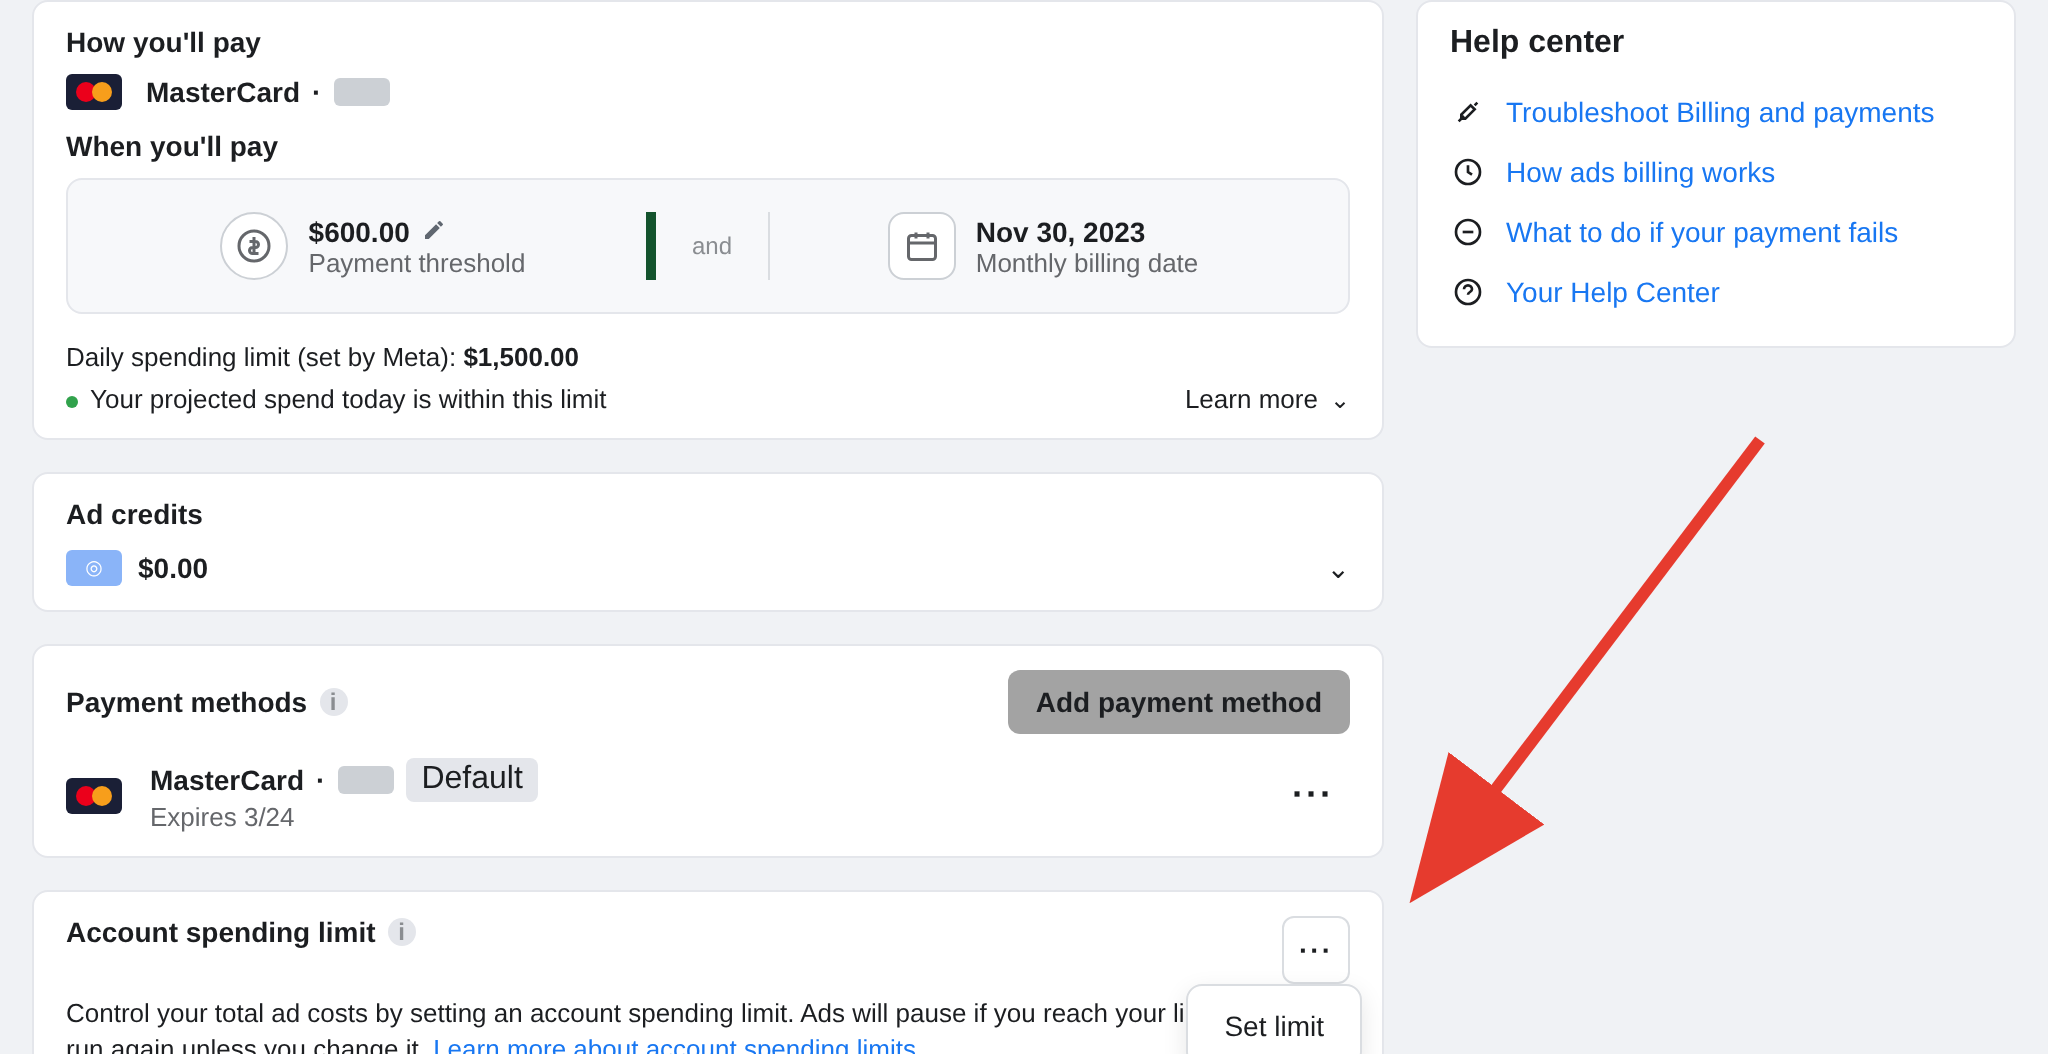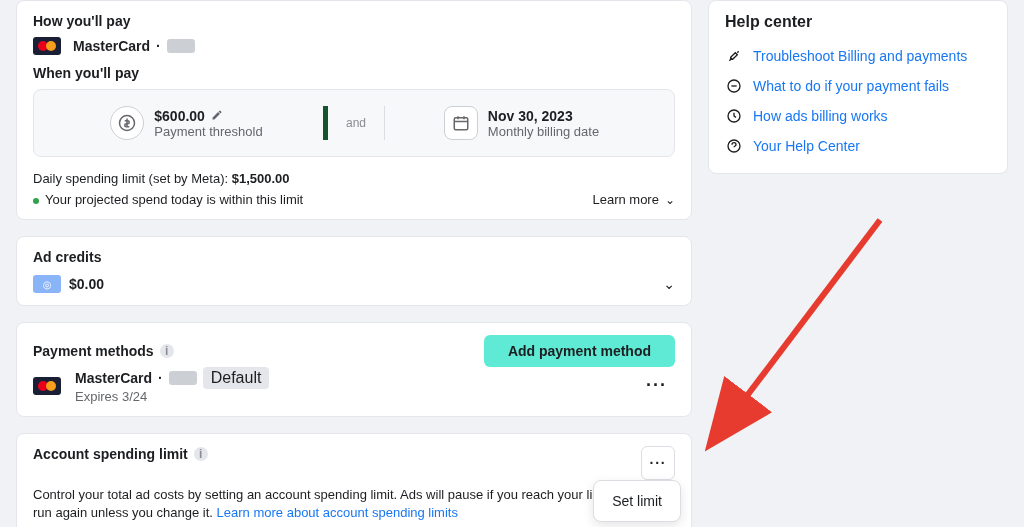--- a/index.html
+++ b/index.html
@@ -81,25 +81,25 @@
   .chev { font-size: 12px; }
   .ac-row {
     display: flex; align-items: center; justify-content: space-between;
   }
   .credit-icon {
     width: 28px; height: 18px; background: #8ab4f8; border-radius: 3px;
     display: inline-flex; align-items: center; justify-content: center;
     color: #fff; font-size: 10px; margin-right: 8px;
   }
   .pm-header {
-    display: flex; align-items: center; justify-content: space-between; 
+    display: flex; align-items: center; justify-content: space-between; margin-bottom: 12px;
   }
   .info-icon { color: #8a8d91; font-size: 12px; background: #e4e6eb; width: 14px; height: 14px; border-radius: 50%; display: inline-flex; align-items: center; justify-content: center; font-weight: 700;}
   .add-btn {
-    background: #5eead4; border: none; border-radius: 6px; padding: 8px 24px;
+    background: #a3a3a3; border: none; border-radius: 6px; padding: 8px 14px;
     font-weight: 600; color: #1c1e21; cursor: pointer; font-size: 14px;
   }
   .pm-entry { display: flex; align-items: center; justify-content: space-between; }
   .pm-entry-left { display: flex; align-items: center; gap: 8px; }
   .default-badge {
     background: #e4e6eb; color: #1c1e21; font-size: 16px; padding: 2px 8px;
     border-radius: 4px; font-weight: 500;
   }
   .dots-btn {
     background: transparent; border: none; cursor: pointer; font-size: 18px; color: #1c1e21;
@@ -252,33 +252,33 @@
           <svg width="16" height="16" viewBox="0 0 24 24" fill="none" stroke="currentColor" stroke-width="2">
               <path d="M14 7l3 3-7 7H7v-3l7-7zM5 19l4-4M19 5l-2 2"></path>
             </svg>
         </span>
         <span>Troubleshoot Billing and payments</span>
       </div>
       <div class="help-item">
         <span class="help-icon">
           <svg width="16" height="16" viewBox="0 0 24 24" fill="none" stroke="currentColor" stroke-width="2">
               <circle cx="12" cy="12" r="9"></circle>
+              <path d="M12 7v5l3 2"></path>
+            </svg>
+        </span>
+        <span>How ads billing works</span>
+      </div>
+      <div class="help-item">
+        <span class="help-icon">
+          <svg width="16" height="16" viewBox="0 0 24 24" fill="none" stroke="currentColor" stroke-width="2">
+              <circle cx="12" cy="12" r="9"></circle>
               <path d="M8 12h8"></path>
             </svg>
         </span>
         <span>What to do if your payment fails</span>
-      </div>
-      <div class="help-item">
-        <span class="help-icon">
-          <svg width="16" height="16" viewBox="0 0 24 24" fill="none" stroke="currentColor" stroke-width="2">
-              <circle cx="12" cy="12" r="9"></circle>
-              <path d="M12 7v5l3 2"></path>
-            </svg>
-        </span>
-        <span>How ads billing works</span>
       </div>
       <div class="help-item">
         <span class="help-icon">
           <svg width="16" height="16" viewBox="0 0 24 24" fill="none" stroke="currentColor" stroke-width="2">
               <circle cx="12" cy="12" r="9"></circle>
               <path d="M9 10a3 3 0 116 0c0 2-3 2-3 4M12 17h.01"></path>
             </svg>
         </span>
         <span>Your Help Center</span>
       </div>

